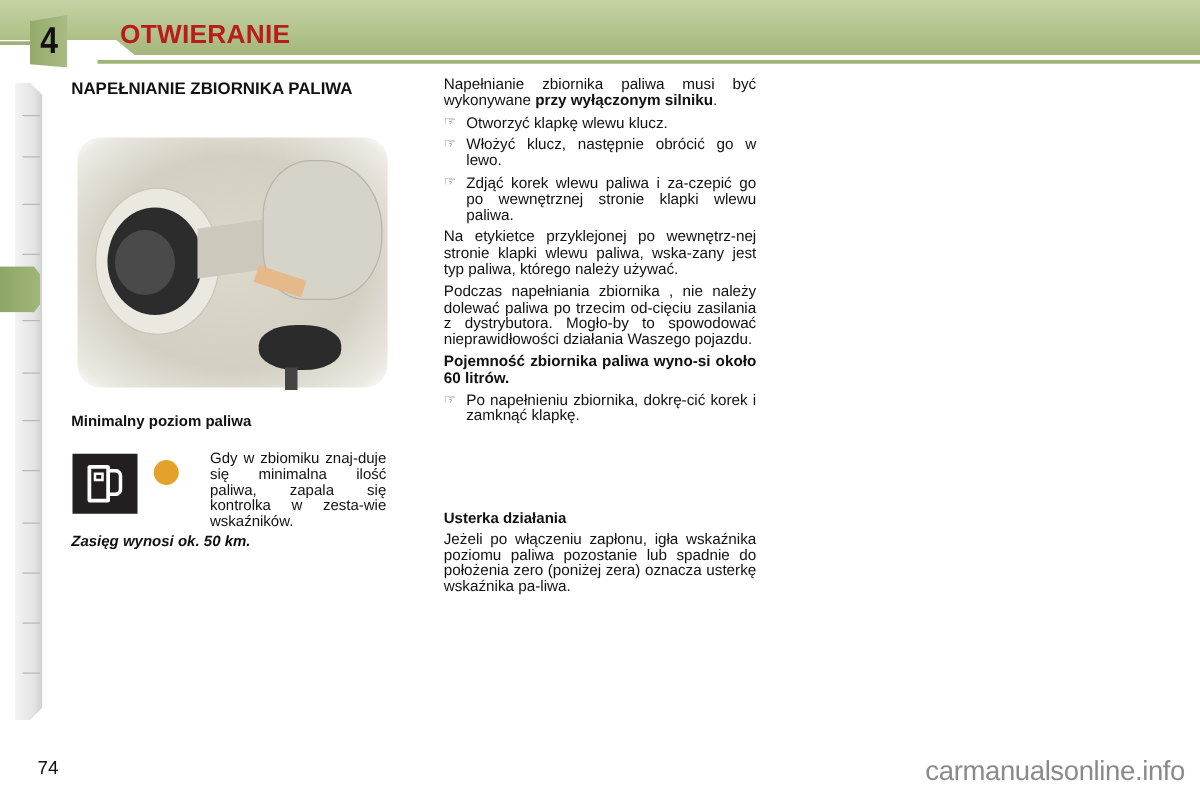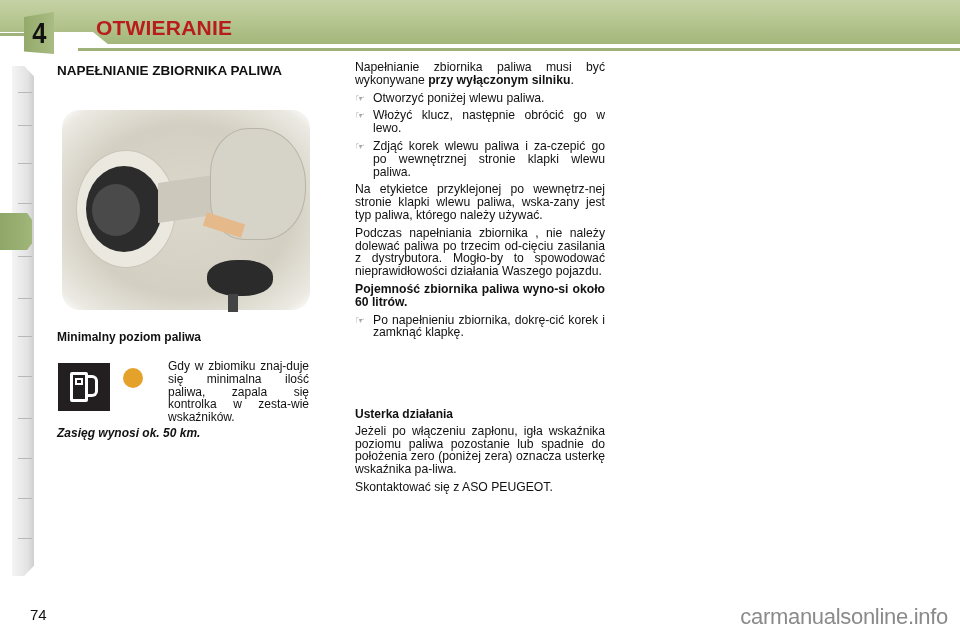--- a/index.html
+++ b/index.html
@@ -146,21 +146,21 @@
 <div class="warning-dot"></div>
 <div class="fuel-text">Gdy w zbiomiku znaj-duje się minimalna ilość paliwa, zapala się kontrolka w zesta-wie wskaźników.</div>
 <div class="range-text">Zasięg wynosi ok. 50 km.</div>
 
 <div class="rcol">
   <p>
     <span>Napełnianie zbiornika paliwa musi być wykonywane </span><span class="bold">przy wyłączonym silniku</span><span>.</span>
   </p>
   <div class="bullet">
     <span class="bullet-icon">☞</span>
-    <span>Otworzyć poniżej wlewu paliwa.</span>
+    <span>Otworzyć klapkę wlewu klucz.</span>
   </div>
   <div class="bullet">
     <span class="bullet-icon">☞</span>
     <span>Włożyć klucz, następnie obrócić go w lewo.</span>
   </div>
   <div class="bullet">
     <span class="bullet-icon">☞</span>
     <span>Zdjąć korek wlewu paliwa i za-czepić go po wewnętrznej stronie klapki wlewu paliwa.</span>
   </div>
   <p>Na etykietce przyklejonej po wewnętrz-nej stronie klapki wlewu paliwa, wska-zany jest typ paliwa, którego należy używać.</p>
@@ -168,17 +168,16 @@
   <p class="bold">Pojemność zbiornika paliwa wyno-si około 60 litrów.</p>
   <div class="bullet">
     <span class="bullet-icon">☞</span>
     <span>Po napełnieniu zbiornika, dokrę-cić korek i zamknąć klapkę.</span>
   </div>
 </div>
 
 <div class="fault">
   <div class="fault-title">Usterka działania</div>
   <p>Jeżeli po włączeniu zapłonu, igła wskaźnika poziomu paliwa pozostanie lub spadnie do położenia zero (poniżej zera) oznacza usterkę wskaźnika pa-liwa.</p>
-  <p>Skontaktować się z ASO PEUGEOT.</p>
 </div>
 
 <div class="page-number">74</div>
 <div class="watermark">carmanualsonline.info</div>
 
 </body></html>

